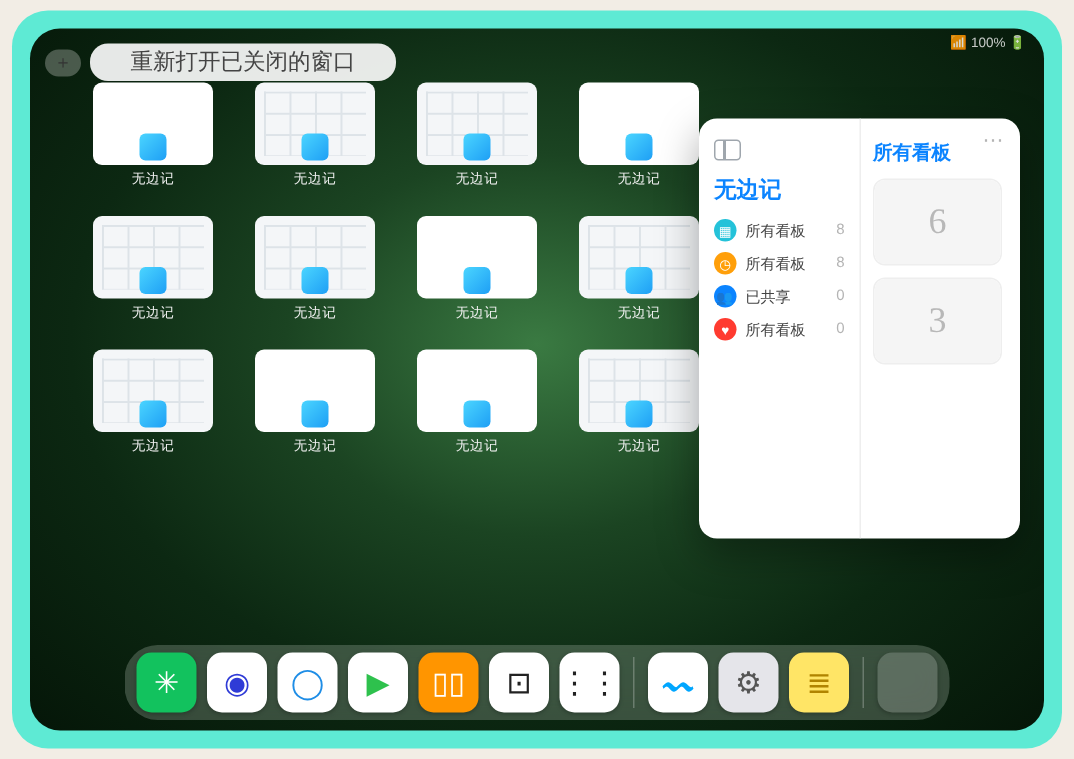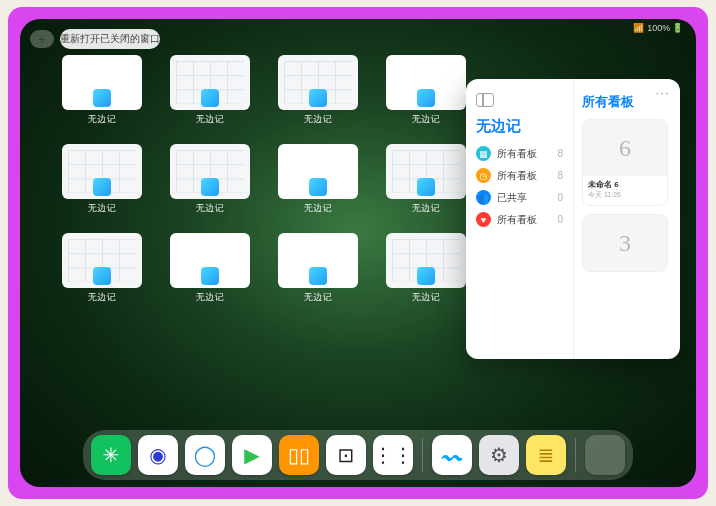--- a/index.html
+++ b/index.html
@@ -8,22 +8,22 @@
   height: 506px;
   background: #f2ede5;
   font-family: -apple-system, "PingFang SC", sans-serif;
   display: flex;
   align-items: center;
   justify-content: center;
 }
 .device {
   width: 700px;
   height: 492px;
-  background: #d946ef;
-  border-radius: 14px;
+  background: #5eead4;
+  border-radius: 24px;
   padding: 12px;
   position: relative;
 }
 .screen {
   width: 100%;
   height: 100%;
   border-radius: 20px;
   overflow: hidden;
   position: relative;
   background: radial-gradient(ellipse at 50% 45%, #3a7a42 0%, #1b4422 35%, #0c2812 65%, #051608 100%);
@@ -40,22 +40,22 @@
   position: absolute;
   top: 10px;
   left: 10px;
   display: flex;
   gap: 6px;
   align-items: center;
 }
 .reopen-pill {
   background: rgba(250,250,250,.92);
   border-radius: 12px;
-  padding: 3px 0;
-  font-size: 10px;
+  padding: 3px 27px;
+  font-size: 15px;
   color: #444;
 }
 .plus-pill {
   background: rgba(140,150,140,.5);
   border-radius: 12px;
   width: 24px;
   height: 18px;
   display: flex;
   align-items: center;
   justify-content: center;
@@ -336,24 +336,20 @@
               <span>所有看板</span>
               <span class="pcnt">0</span>
             </div>
           </div>
       </div>
       <div class="pright">
         <div class="prtitle">所有看板</div>
         <div id="pcards">
             <div class="card">
               <div class="cimg">6</div>
-              <div class="cmeta">
-                <div class="cname">未命名 6</div>
-                <div class="ctime">今天 11:26</div>
-              </div>
             </div>
             <div class="card">
               <div class="cimg">3</div>
             </div>
           </div>
       </div>
     </div>
 
     <div class="dock">
       <div id="dock-apps" style="display:flex;gap:7px">

